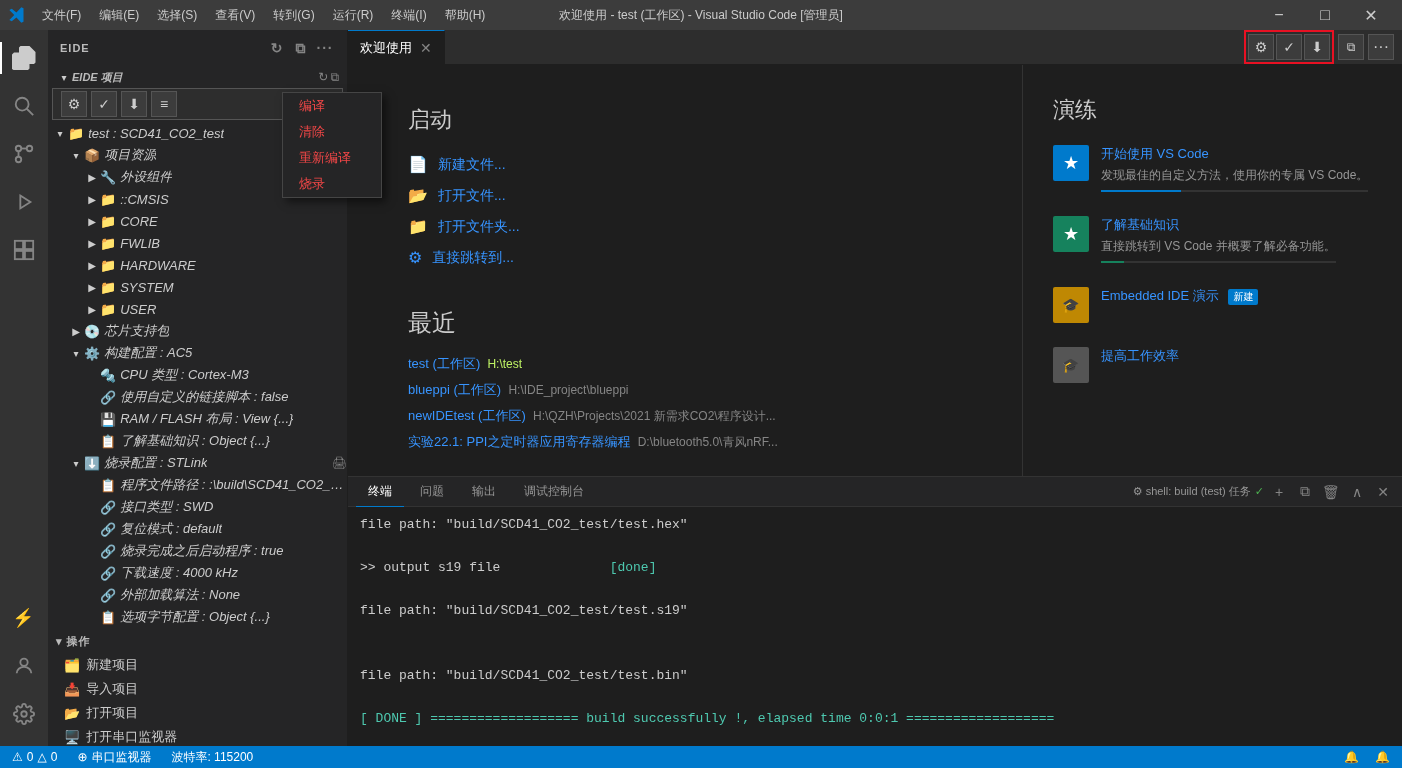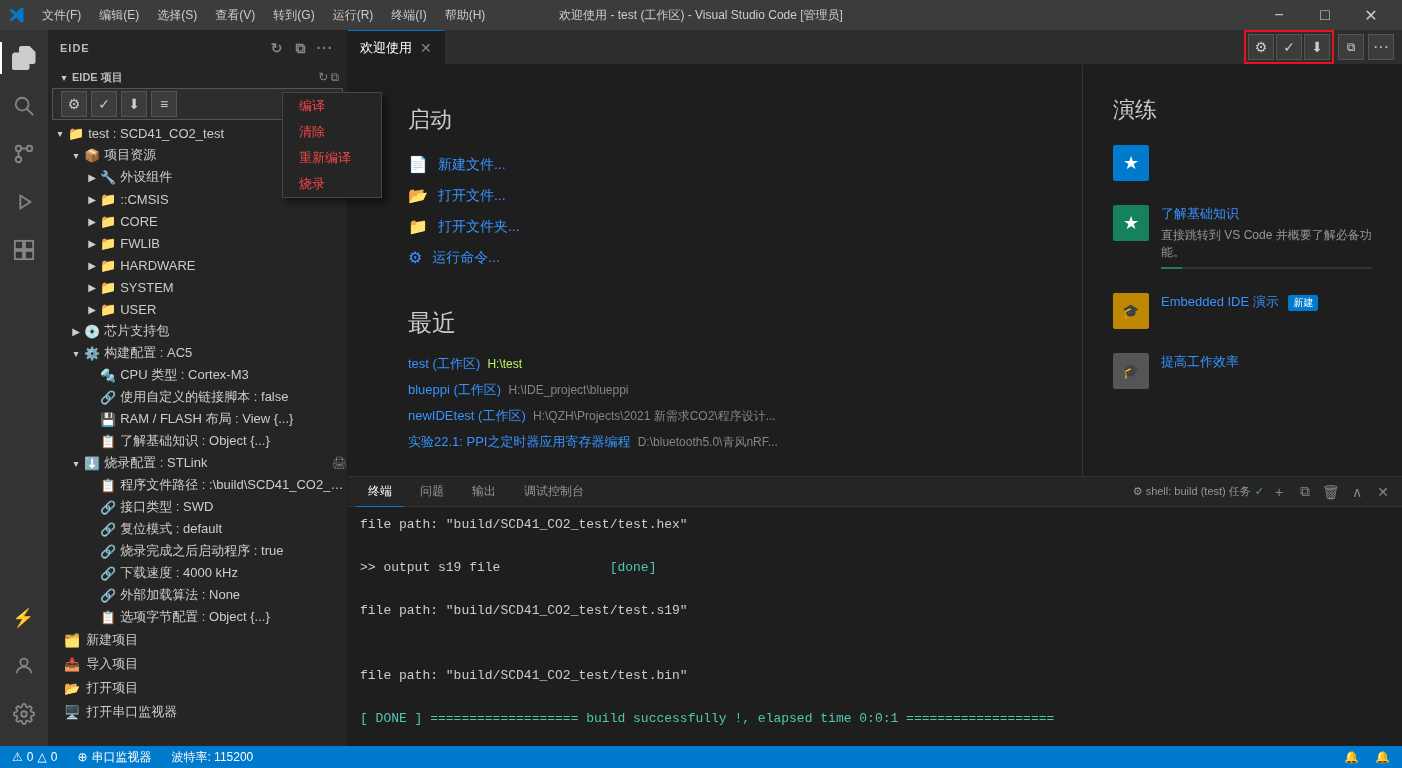--- a/index.html
+++ b/index.html
@@ -144,20 +144,21 @@
       width: 16px; height: 16px;
       align-items: center; justify-content: center;
       font-size: 10px;
       flex-shrink: 0;
     }
     .tree-label {
       font-size: 13px;
       color: #cccccc;
       overflow: hidden;
       text-overflow: ellipsis;
+      font-style: italic;
     }
     .compile-btn {
       width: 26px; height: 26px;
       display: flex; align-items: center; justify-content: center;
       background: #3c3c3c;
       border: 1px solid #555;
       color: #cccccc;
       cursor: pointer;
       font-size: 14px;
     }
@@ -229,21 +230,21 @@
       display: flex;
       background: #1e1e1e;
       overflow: hidden;
     }
     #welcome-left {
       flex: 1;
       padding: 40px 60px;
       overflow-y: auto;
     }
     #welcome-right {
-      width: 320px;
+      width: 380px;
       padding: 30px 30px;
       border-left: 1px solid #333;
       overflow-y: auto;
     }
 
     .welcome-section-title {
       font-size: 22px;
       color: #cccccc;
       margin-bottom: 20px;
       font-weight: normal;
@@ -700,20 +701,23 @@
         <span style="margin-right:4px;font-size:13px">🔗</span>
         <span class="tree-label">外部加载算法 : None</span>
       </div>
 
       <div class="tree-item" style="padding-left:36px">
         <span class="tree-arrow" style="opacity:0">▶</span>
         <span style="margin-right:4px;font-size:13px">📋</span>
         <span class="tree-label">选项字节配置 : Object {...}</span>
       </div>
 
+      <div class="operations-header">
+        <span>▾ 操作</span>
+      </div>
 
       <div class="operations-item">
         <span>🗂️</span>
         <span>新建项目</span>
       </div>
       <div class="operations-item">
         <span>📥</span>
         <span>导入项目</span>
       </div>
       <div class="operations-item">
@@ -766,21 +770,21 @@
           <div class="welcome-link">
             <span class="welcome-link-icon">📂</span>
             <span>打开文件...</span>
           </div>
           <div class="welcome-link">
             <span class="welcome-link-icon">📁</span>
             <span>打开文件夹...</span>
           </div>
           <div class="welcome-link">
             <span class="welcome-link-icon">⚙</span>
-            <span>运行命令...</span>
+            <span>直接跳转到...</span>
           </div>
         </div>
 
         <div>
           <div class="recent-section-title">最近</div>
           <div class="recent-item">
             <div class="name">test (工作区) &nbsp;<span style="color:#bef264;font-size:12px">H:\test</span></div>
           </div>
           <div class="recent-item">
             <div class="name">blueppi (工作区) &nbsp;<span style="color:#858585;font-size:12px">H:\IDE_project\blueppi</span></div>
@@ -793,20 +797,27 @@
           </div>
         </div>
 
       </div>
 
       <div id="welcome-right">
         <div class="practice-title">演练</div>
 
         <div class="practice-item">
           <div class="practice-star" style="background:#007acc">★</div>
+          <div class="practice-item-content">
+            <div class="practice-item-title">开始使用 VS Code</div>
+            <div class="practice-item-desc">发现最佳的自定义方法，使用你的专属 VS Code。</div>
+            <div class="practice-progress">
+              <div class="practice-progress-bar" style="width:30%"></div>
+            </div>
+          </div>
         </div>
 
         <div class="practice-item">
           <div class="practice-star teal">★</div>
           <div class="practice-item-content">
             <div class="practice-item-title">了解基础知识</div>
             <div class="practice-item-desc">直接跳转到 VS Code 并概要了解必备功能。</div>
             <div class="practice-progress">
               <div class="practice-progress-bar" style="width:10%;background:#16825d"></div>
             </div>

